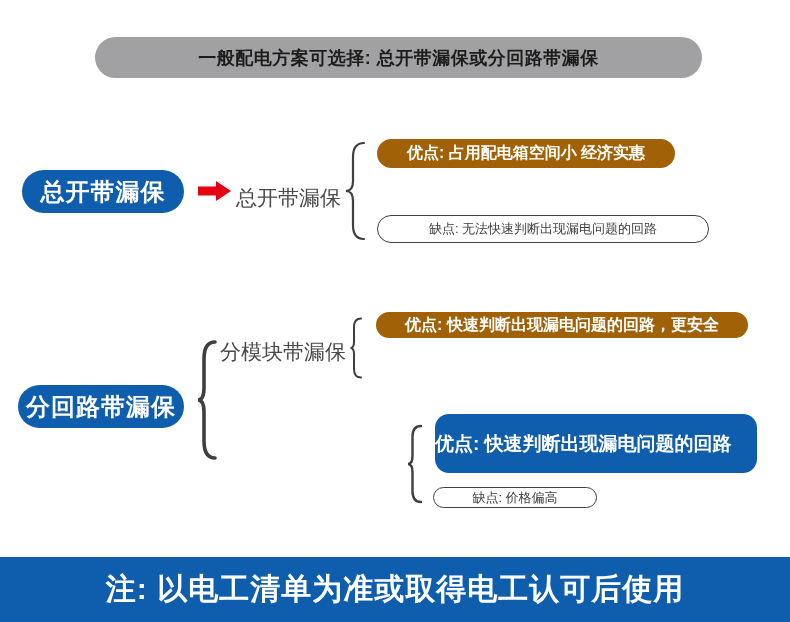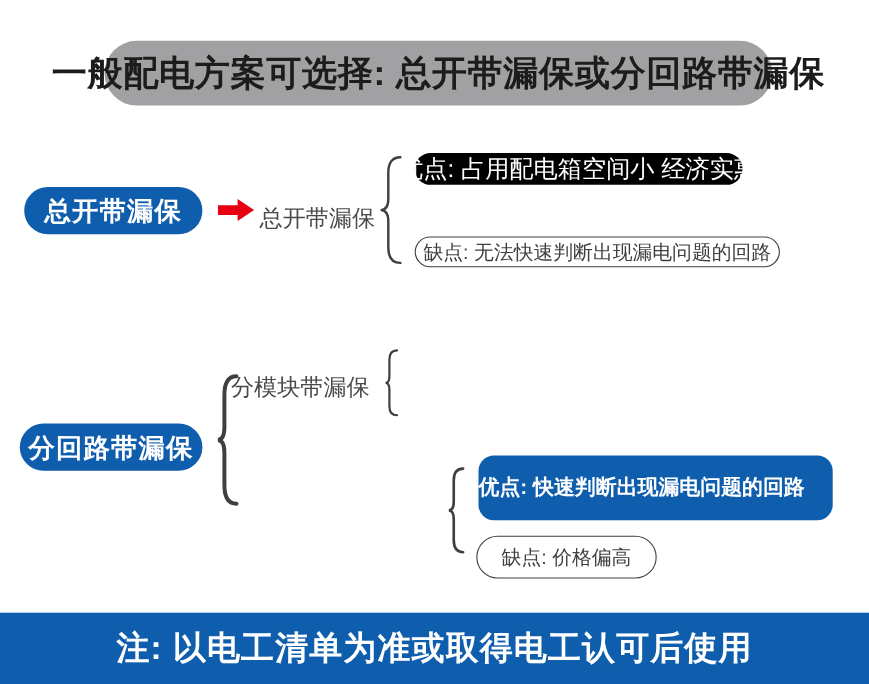--- a/index.html
+++ b/index.html
@@ -6,55 +6,55 @@
   .canvas {
     position:relative; width:790px; height:622px;
     background:#ffffff; overflow:hidden;
     font-family:"Liberation Sans","DejaVu Sans",sans-serif;
   }
   .pill {
     position:absolute; display:flex; align-items:center; justify-content:center;
     border-radius:999px; white-space:nowrap; box-sizing:border-box;
   }
   .title-pill {
-    left:95px; top:37px; width:607px; height:59px;
+    left:95px; top:37px; width:607px; height:41px;
     background:#a1a1a3; color:#1c1c1c;
-    font-size:32px; font-weight:bold; letter-spacing:0.5px;text-align:right;
+    font-size:18px; font-weight:bold; letter-spacing:0.5px;text-align:right;
   }
   .root-pill {
     background:#0f5dad; color:#ffffff; font-weight:bold; font-size:24px;
     letter-spacing:1px;
   }
   .root-1 { left:22px; top:170px; width:162px; height:43px; }
   .root-2 { left:18px; top:385px; width:166px; height:43px;text-align:center; }
   .node-label {
     position:absolute; color:#4a4a4a; font-size:21px; white-space:nowrap;
   }
   .node-1 { left:236px; top:184px; }
-  .node-2 { left:210px; top:338px; }
+  .node-2 { left:220px; top:338px; }
   .node-3 { left:221px; top:444px; }
   .pros-pill {
-    background:#000000; color:#ffffff; font-weight:normal; font-size:22px;
+    background:#a16207; color:#ffffff; font-weight:bold; font-size:16px;
   }
   .cons-pill {
-    background:#ffffff; color:#3f3f3f; font-size:18px;
+    background:#ffffff; color:#3f3f3f; font-size:13px;
     border:1.5px solid #3f3f3f;
     text-align:center;
   }
   .pros-1 { left:377px; top:139px; width:298px; height:29px; }
   .cons-1 { left:377px; top:215px; width:332px; height:28px; }
   .pros-2 { left:376px; top:312px; width:372px; height:26px; }
   .cons-2 { left:379px; top:354px; width:342px; height:26px; }
   .pros-3 {
     position:absolute; left:435px; top:414px; width:322px; height:59px;
     background:#0f5dad; color:#ffffff; border-radius:14px;
     display:flex; flex-direction:column; justify-content:center;
     font-weight:bold; font-size:19px; line-height:26px; white-space:nowrap;
   }
-  .cons-3 { left:433px; top:487px; width:164px; height:39px; }
+  .cons-3 { left:433px; top:487px; width:164px; height:21px; }
   .brace { position:absolute; }
   .brace svg { display:block; }
   .footer-band {
     position:absolute; left:0; top:557px; width:790px; height:65px;
     background:#0f5dad; color:#ffffff;
     display:flex; align-items:center; justify-content:center;
     font-size:30px; font-weight:bold; letter-spacing:1px;
   }
   .arrow { position:absolute; left:198px; top:180px; }
 </style>
@@ -93,20 +93,21 @@
   </div>
 
   <div class="node-label node-2">分模块带漏保</div>
 
   <div class="brace" style="left:349px; top:317px;">
     <svg width="14" height="62" viewBox="0 0 14 62">
       <path d="M12,1.5 Q5,1.5 5,10 L5,25 Q5,31 1.5,31 Q5,31 5,37 L5,52 Q5,60.5 12,60.5" fill="none" stroke="#3f3f3f" stroke-width="2" stroke-linecap="round"></path>
     </svg>
   </div>
 
+  <div class="pill pros-pill pros-2">优点: 快速判断出现漏电问题的回路，更安全</div>
 
 
   <div class="brace" style="left:406px; top:424px;">
     <svg width="17" height="80" viewBox="0 0 17 80">
       <path d="M15,2 Q6.5,2 6.5,13 L6.5,32 Q6.5,40 2,40 Q6.5,40 6.5,48 L6.5,67 Q6.5,78 15,78" fill="none" stroke="#3f3f3f" stroke-width="2.4" stroke-linecap="round"></path>
     </svg>
   </div>
 
   <div class="pros-3">
     <span>优点: 快速判断出现漏电问题的回路</span>

